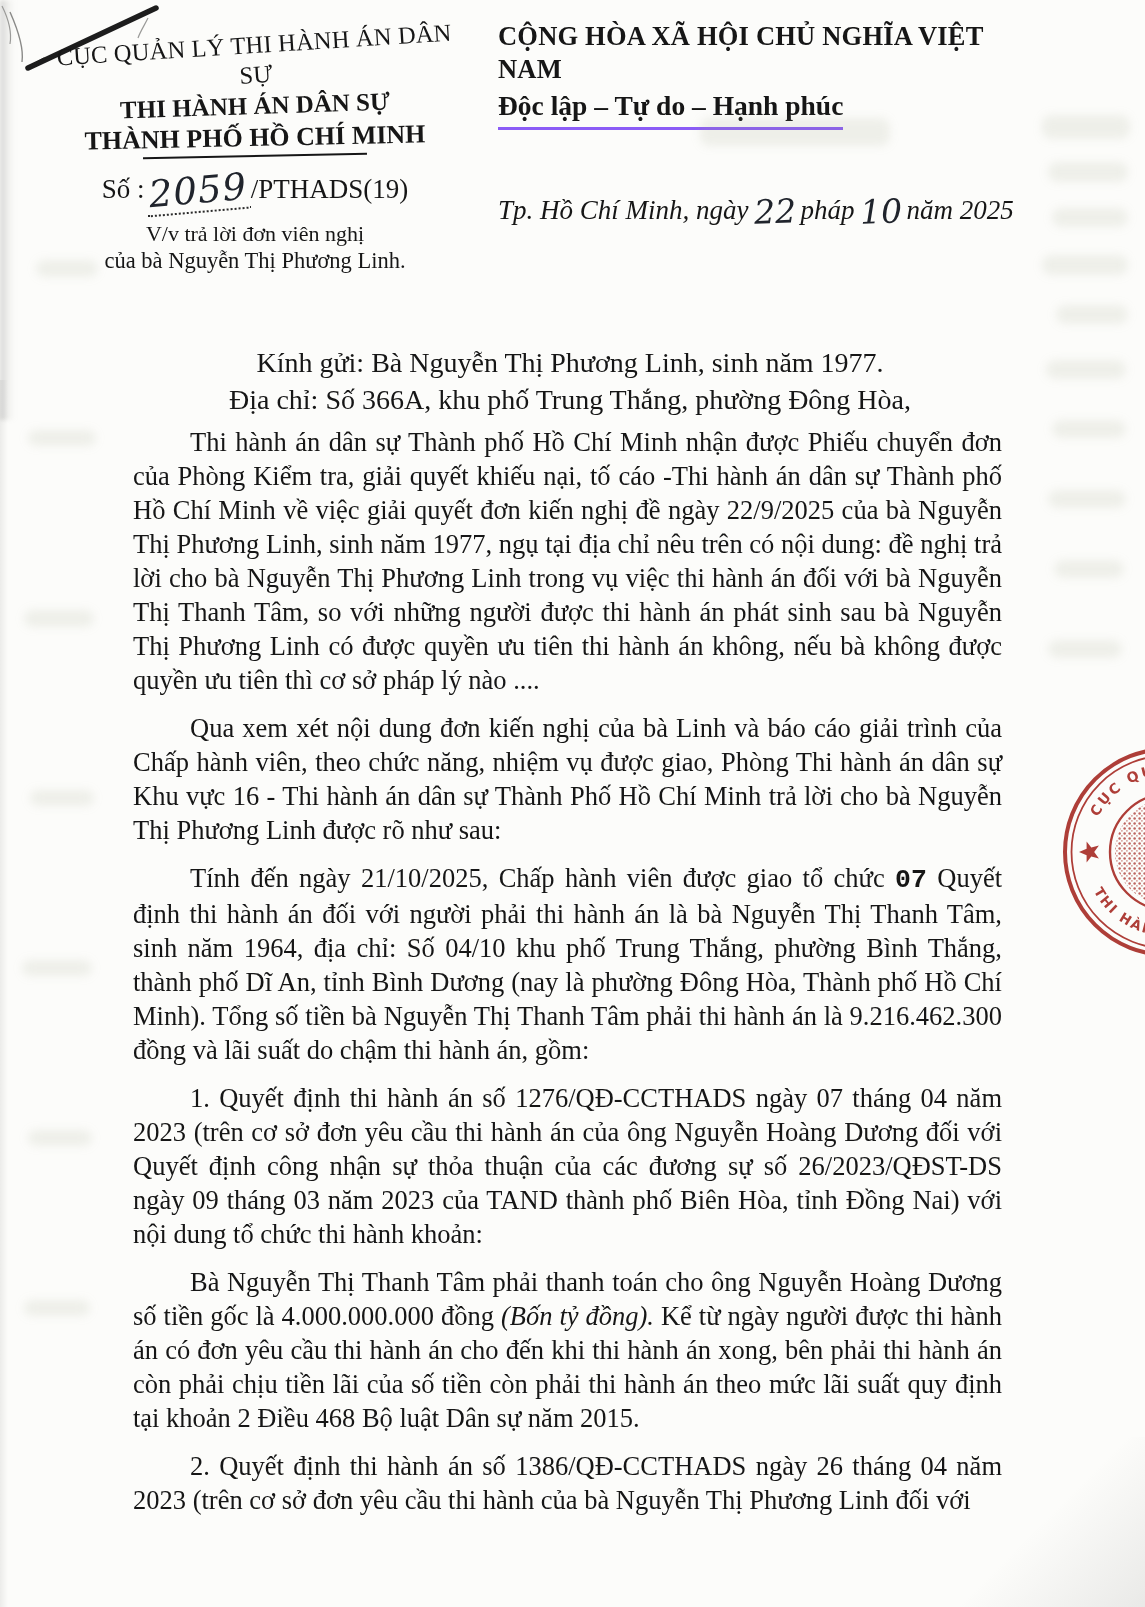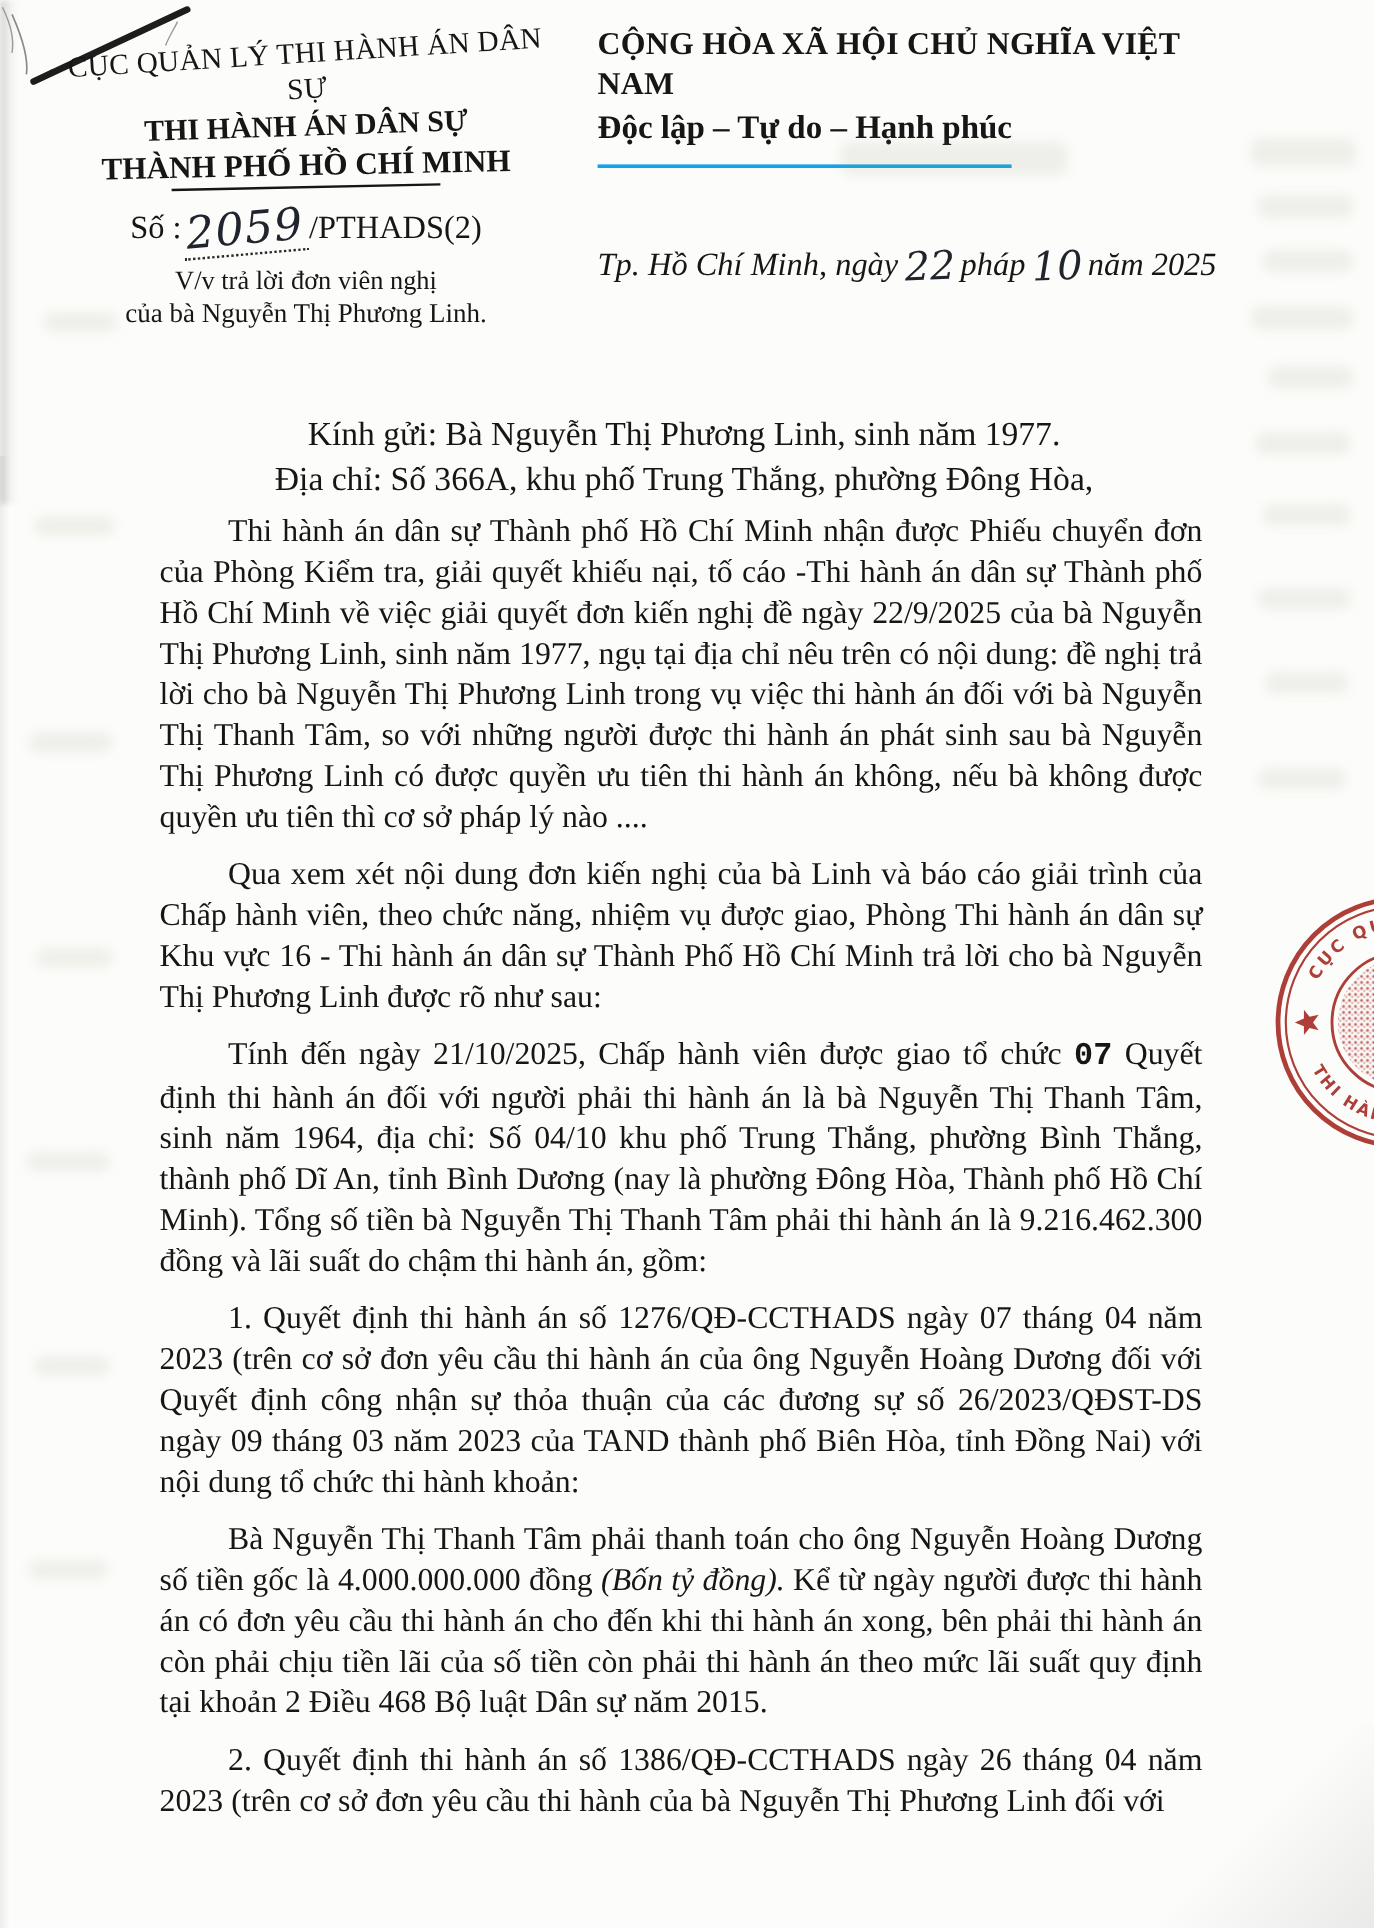--- a/index.html
+++ b/index.html
@@ -50,21 +50,21 @@
   .subject2{font-size:22.5px;line-height:1.25;text-align:center;}
 
   .hdr-right{
     position:absolute;left:498px;top:20px;width:545px;
     text-align:left;line-height:1.25;
   }
   .hr1{font-size:26.5px;font-weight:bold;letter-spacing:.2px;}
   .motto{
     display:inline-block;margin-top:3px;
     font-size:27.5px;font-weight:bold;
-    padding-bottom:13px;border-bottom:3px solid #0ea5e9;
+    padding-bottom:3px;border-bottom:3px solid #8b5cf6;
   }
   .date-line{margin-top:64px;font-style:italic;font-size:27px;white-space:nowrap;}
   .hw-date{font-size:33px;margin:0 5px;transform:rotate(-2deg);vertical-align:-4px;}
 
   
   .recipient{
     position:absolute;left:170px;top:296px;width:800px;
     text-align:center;font-size:28px;line-height:37px;margin-top:48px;
   }
 
@@ -105,21 +105,21 @@
     <path d="M4,10 C10,22 14,36 12,48" stroke="#9a9a98" stroke-width="1.2" fill="none"></path>
     <path d="M150,22 C146,30 142,36 140,42" stroke="#9a9a98" stroke-width="1.2" fill="none"></path>
   </svg>
 
   <div class="hdr-left">
     <div class="hl1">CỤC QUẢN LÝ THI HÀNH ÁN DÂN SỰ</div>
     <div class="hl2">THI HÀNH ÁN DÂN SỰ</div>
     <div class="hl3">THÀNH PHỐ HỒ CHÍ MINH</div>
     <div class="hl3-underline"></div>
     <div class="doc-number">
-      <span>Số :</span><span class="handwritten hw-number">2059</span><span>/PTHADS(2)</span>
+      <span>Số :</span><span class="handwritten hw-number">2059</span><span>/PTHADS(19)</span>
     </div>
     <div class="subject1">V/v  trả lời đơn viên nghị</div>
     <div class="subject2">của bà Nguyễn Thị Phương Linh.</div>
   </div>
 
   <div class="hdr-right">
     <div class="hr1">CỘNG HÒA XÃ HỘI CHỦ NGHĨA VIỆT NAM</div>
     <div>
       <span class="motto">Độc lập – Tự do – Hạnh phúc</span>
     </div>

